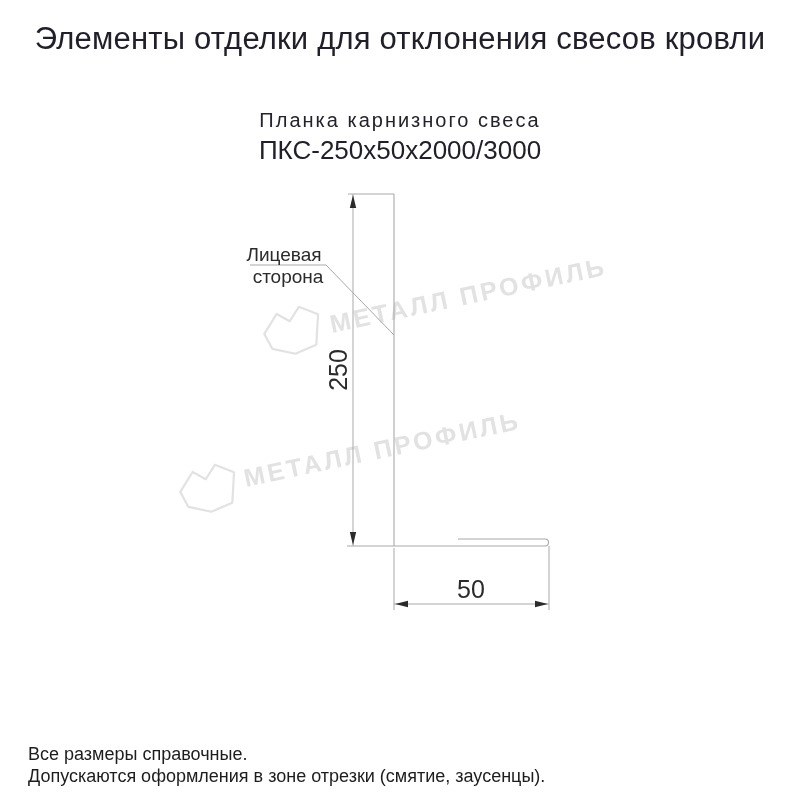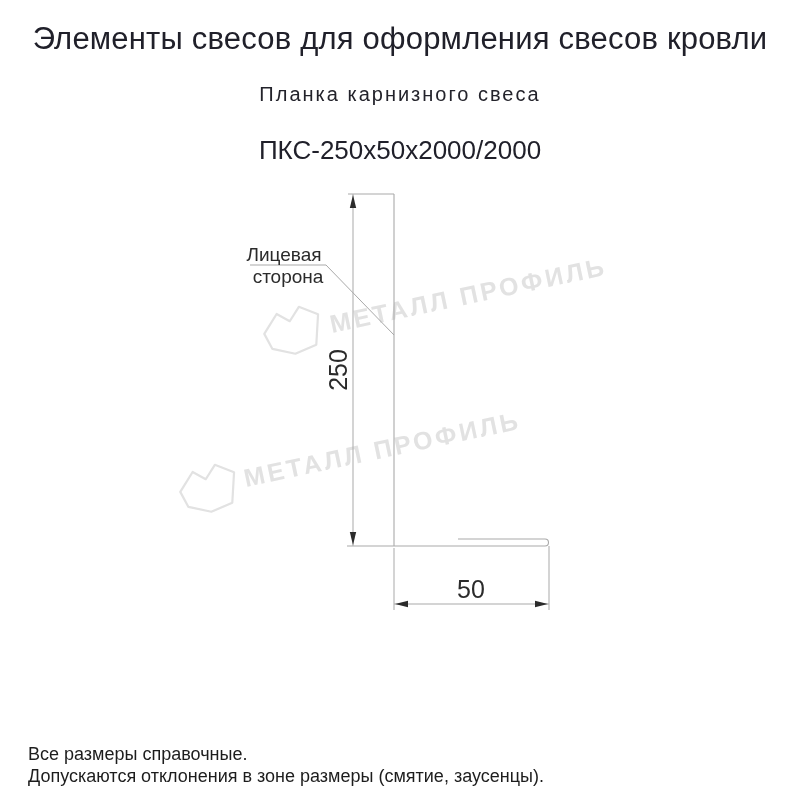--- a/index.html
+++ b/index.html
@@ -10,21 +10,21 @@
     position: relative;
     overflow: hidden;
   }
   .title {
     position: absolute; top: 20px; left: 0; width: 800px;
     text-align: center; margin: 0;
     font-size: 31px; font-weight: 400; color: #20202a;
     letter-spacing: 0.2px; line-height: 37px;
   }
   .subtitle {
-    position: absolute; top: 82px; left: 0; width: 800px;
+    position: absolute; top: 108px; left: 0; width: 800px;
     text-align: center; margin: 0;
     font-size: 20px; font-weight: 400; color: #23232b;
     letter-spacing: 2px; line-height: 25px;
   }
   .product-code {
     position: absolute; top: 135px; left: 0; width: 800px;
     text-align: center; margin: 0;
     font-size: 26px; font-weight: 400; color: #20202a;
     line-height: 31px;
   }
@@ -35,23 +35,23 @@
     font-family: "Liberation Sans", sans-serif;
   }
   .notes {
     position: absolute; left: 28px; top: 743px;
     font-size: 18px; line-height: 22px; color: #1d1d1d;
   }
 </style>
 </head>
 <body>
 
-<h1 class="title">Элементы свесов для оформления свесов кровли</h1>
+<h1 class="title">Элементы отделки для отклонения свесов кровли</h1>
 <h2 class="subtitle">Планка карнизного свеса</h2>
-<div class="product-code">ПКС-250x50x2000/2000</div>
+<div class="product-code">ПКС-250x50x2000/3000</div>
 
 <svg class="drawing" viewBox="0 0 800 800" xmlns="http://www.w3.org/2000/svg">
 
   <g>
     <g transform="translate(262,306)">
       <polygon points="2,24 17,6 29,15 40,2 58,12 52,42 30,48 8,40" fill="none" stroke="#e2e2e2" stroke-width="2.2" stroke-linejoin="round" transform="rotate(-8 30 24)"></polygon>
     </g>
     <text x="332" y="333" transform="rotate(-12 332 333)" font-size="25" font-weight="bold" letter-spacing="3" fill="#e2e2e2">МЕТАЛЛ ПРОФИЛЬ</text>
   </g>
 
@@ -88,14 +88,14 @@
 
   <g>
     <path d="M250 265 H326 L394 335" stroke="#a9a9a9" stroke-width="1" fill="none"></path>
     <text x="284" y="261" text-anchor="middle" font-size="19" fill="#2b2b2b">Лицевая</text>
     <text x="288" y="283" text-anchor="middle" font-size="19" fill="#2b2b2b">сторона</text>
   </g>
 </svg>
 
 <div class="notes">
   <div>Все размеры справочные.</div>
-  <div>Допускаются отклонения в зоне размеры (смятие, заусенцы).</div>
+  <div>Допускаются оформления в зоне отрезки (смятие, заусенцы).</div>
 </div>
 
 </body></html>

